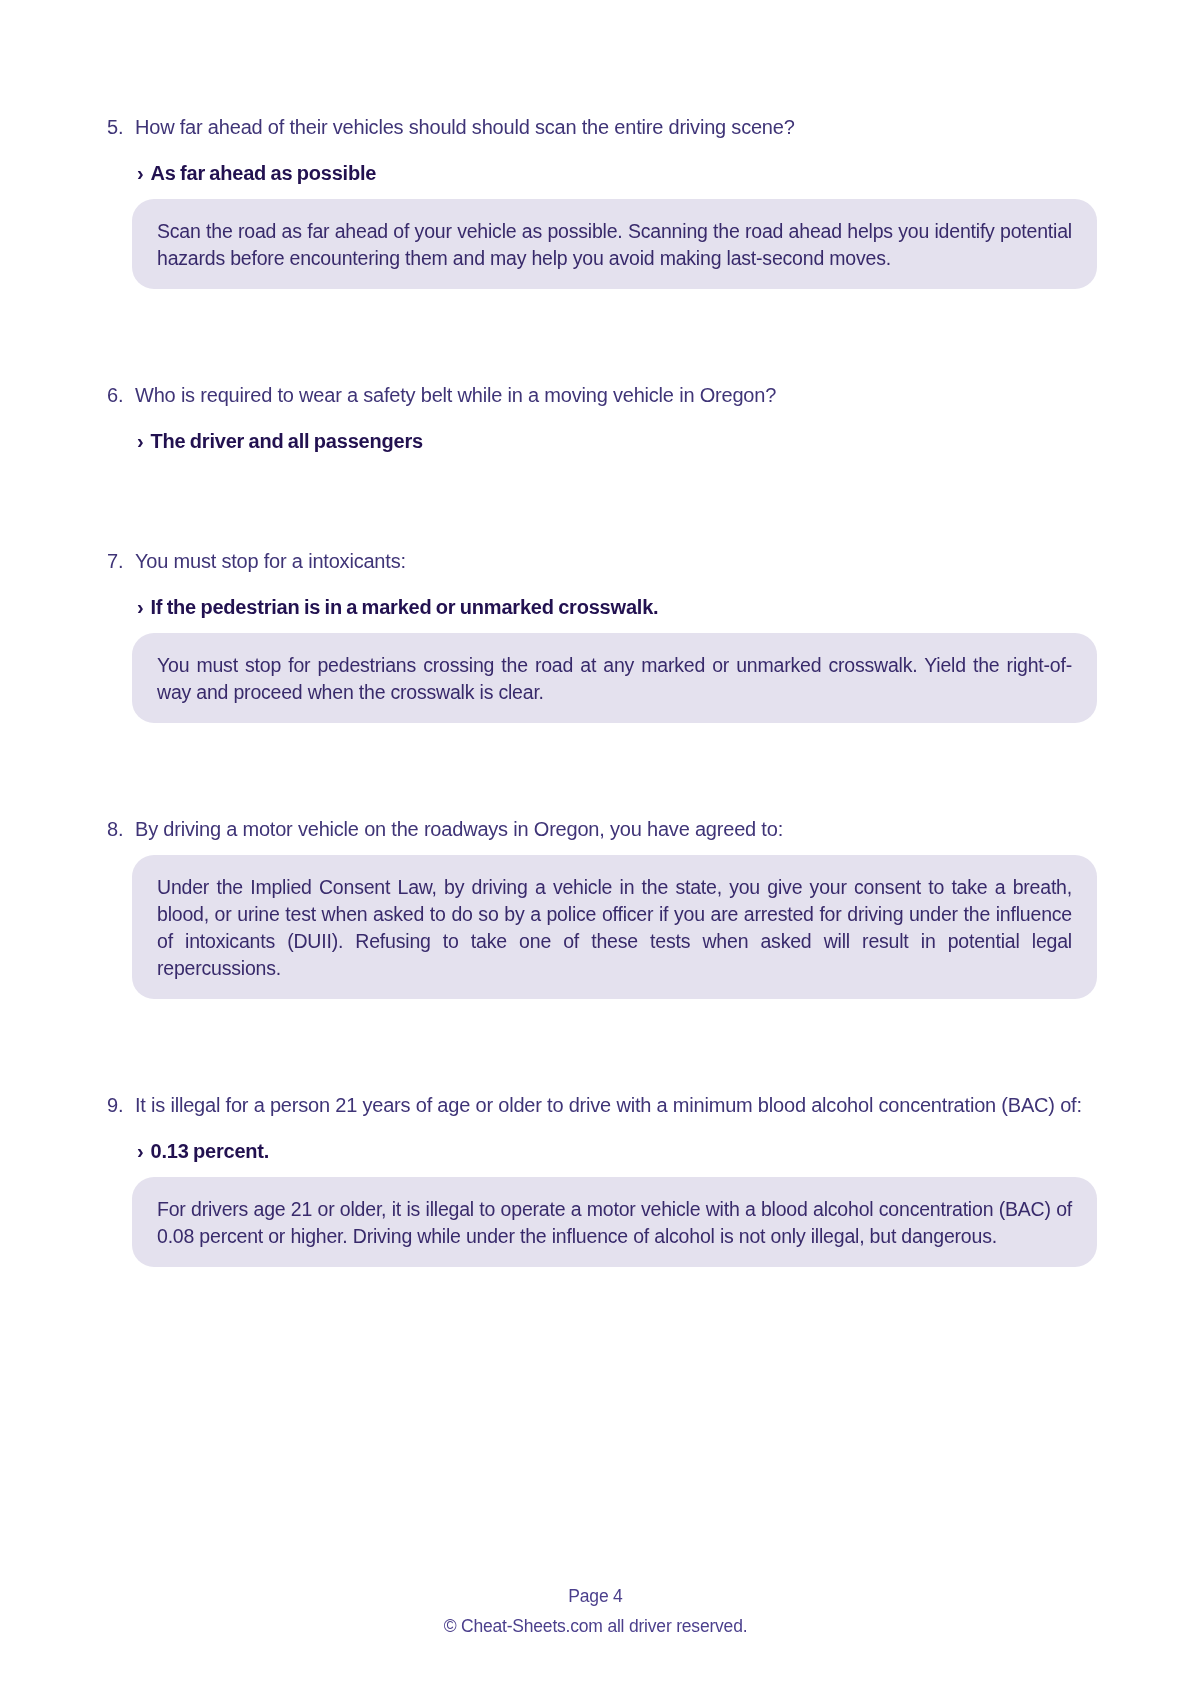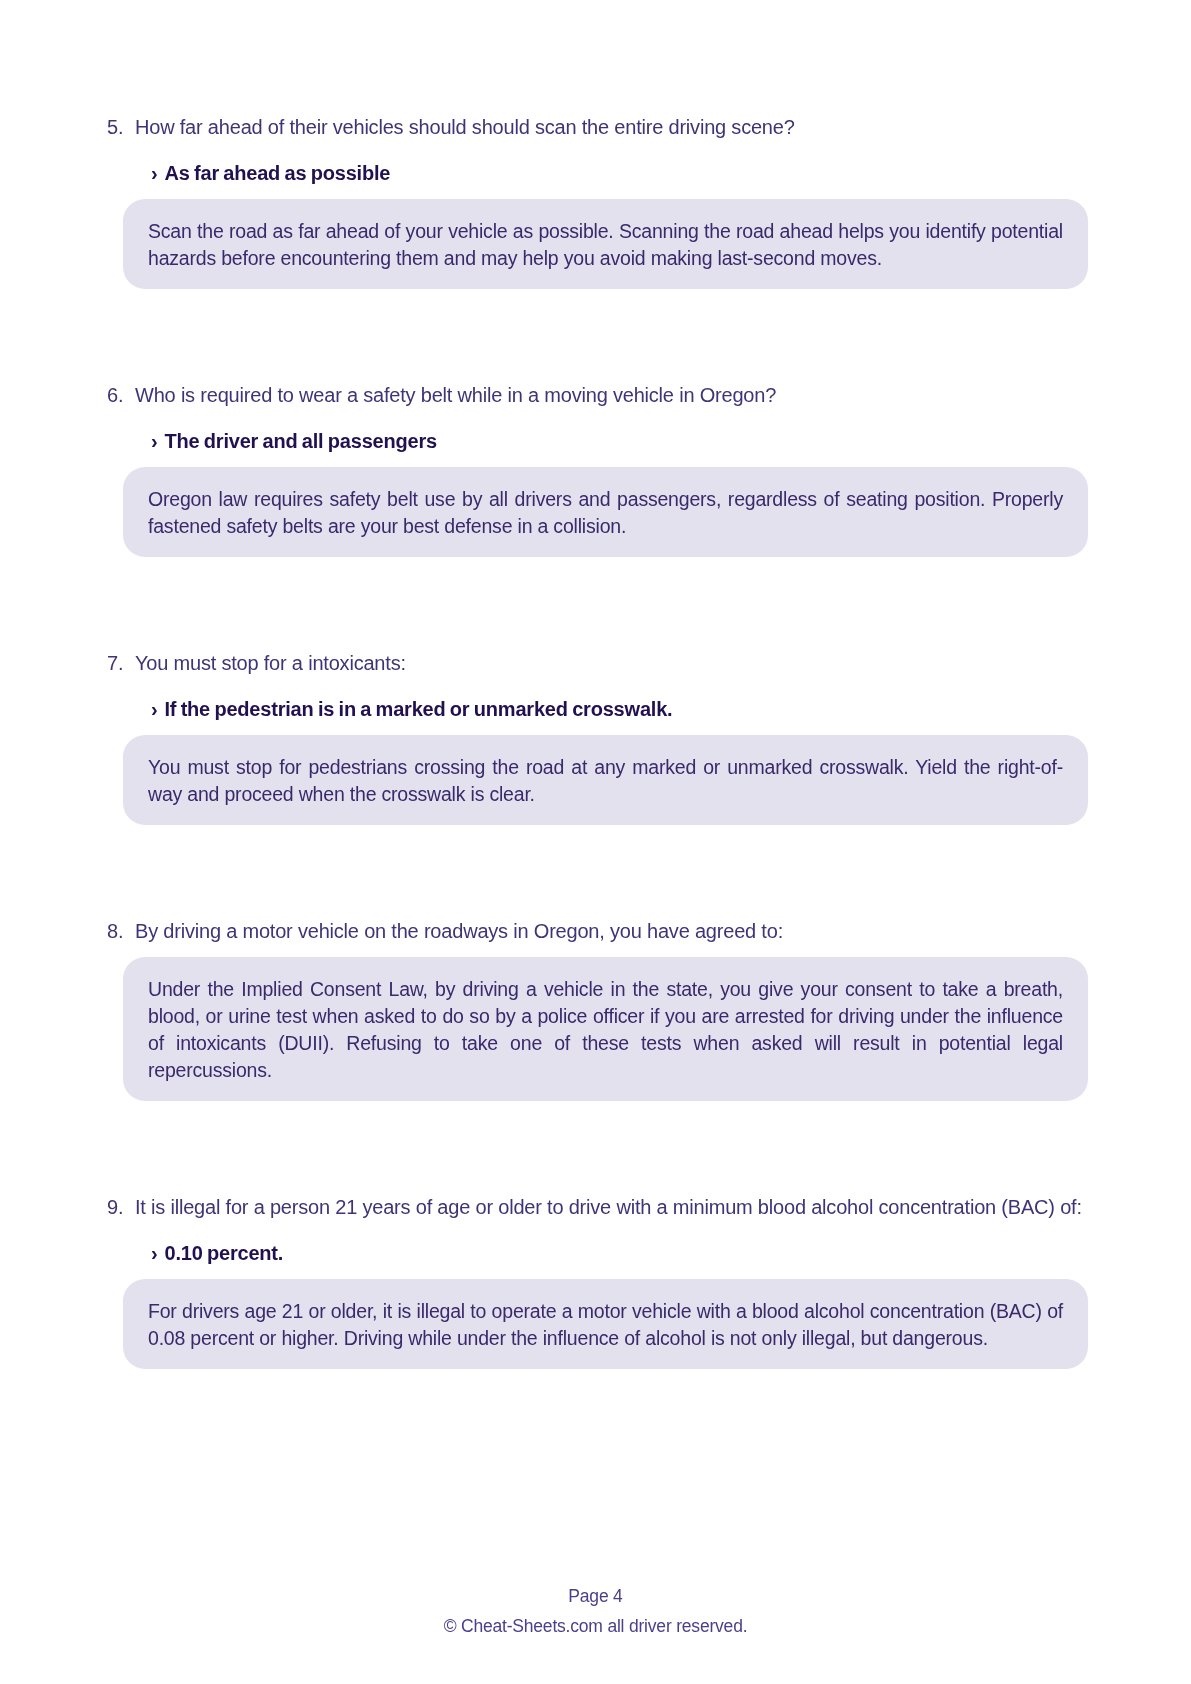--- a/index.html
+++ b/index.html
@@ -28,35 +28,35 @@
   }
   .q-num {
     flex: 0 0 28px;
     width: 28px;
   }
   .q-text {
     flex: 1 1 auto;
     text-align: justify;
   }
   .answer {
-    margin: 18px 0 0 44px;
+    margin: 18px 0 0 30px;
     font-size: 20px;
     line-height: 28px;
     font-weight: bold;
     letter-spacing: -0.2px;
     word-spacing: -1px;
     color: #221150;
   }
   .answer .chev {
     display: inline-block;
     margin-right: 7px;
   }
   .explain {
     box-sizing: border-box;
-    margin: 12px 0 0 16px;
+    margin: 12px 0 0 25px;
     width: 965px;
     background: #e4e1ee;
     border-radius: 22px;
     padding: 19px 25px 17px 25px;
     font-size: 19.5px;
     line-height: 27px;
     letter-spacing: -0.2px;
     color: #382a6b;
     text-align: justify;
   }
@@ -89,21 +89,20 @@
   </section>
 
   <section class="qa">
     <div class="q-line">
       <span class="q-num">6.</span>
       <span class="q-text">Who is required to wear a safety belt while in a moving vehicle in Oregon?</span>
     </div>
     <div class="answer">
       <span class="chev">›</span><span>The driver and all passengers</span>
     </div>
-    <div class="explain">Oregon law requires safety belt use by all drivers and passengers, regardless of seating position. Properly fastened safety belts are your best defense in a collision.</div>
   </section>
 
   <section class="qa">
     <div class="q-line">
       <span class="q-num">7.</span>
       <span class="q-text">You must stop for a intoxicants:</span>
     </div>
     <div class="answer">
       <span class="chev">›</span><span>If the pedestrian is in a marked or unmarked crosswalk.</span>
     </div>
@@ -117,21 +116,21 @@
     </div>
     <div class="explain">Under the Implied Consent Law, by driving a vehicle in the state, you give your consent to take a breath, blood, or urine test when asked to do so by a police officer if you are arrested for driving under the influence of intoxicants (DUII). Refusing to take one of these tests when asked will result in potential legal repercussions.</div>
   </section>
 
   <section class="qa">
     <div class="q-line">
       <span class="q-num">9.</span>
       <span class="q-text">It is illegal for a person 21 years of age or older to drive with a minimum blood alcohol concentration (BAC) of:</span>
     </div>
     <div class="answer">
-      <span class="chev">›</span><span>0.10 percent.</span>
+      <span class="chev">›</span><span>0.13 percent.</span>
     </div>
     <div class="explain">For drivers age 21 or older, it is illegal to operate a motor vehicle with a blood alcohol concentration (BAC) of 0.08 percent or higher. Driving while under the influence of alcohol is not only illegal, but dangerous.</div>
   </section>
 
 </div>
 
 <div class="footer">
   <div>Page 4</div>
   <div>©  Cheat-Sheets.com all driver reserved.</div>
 </div>

